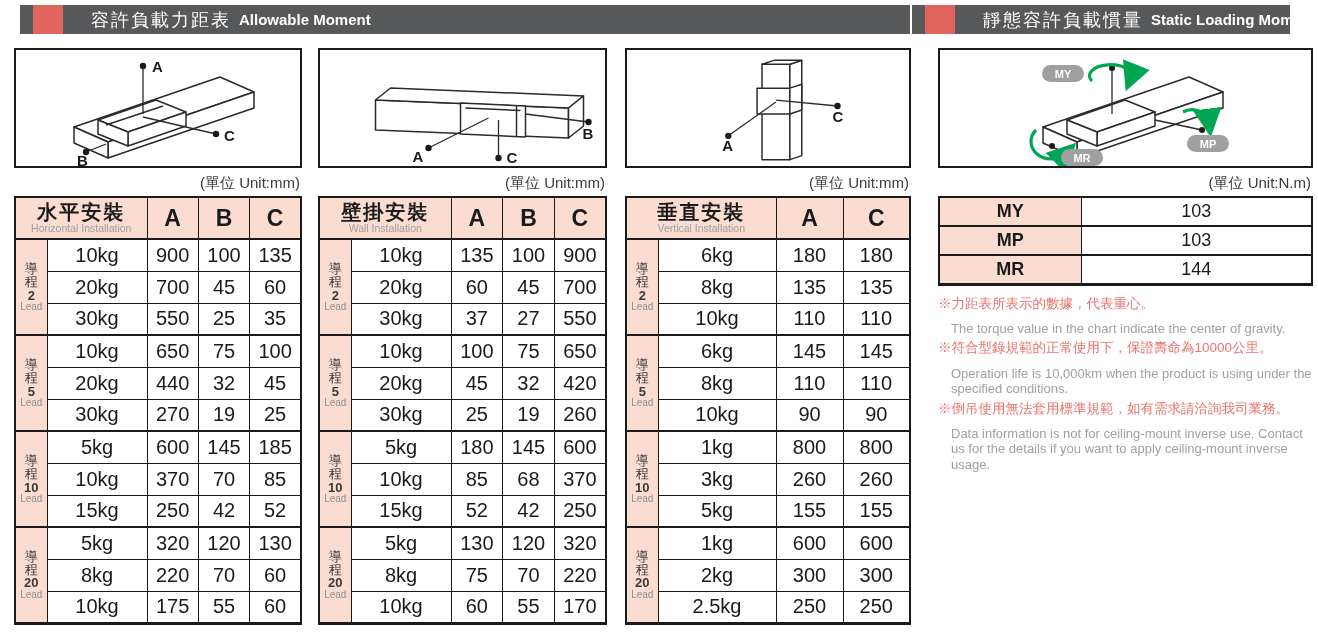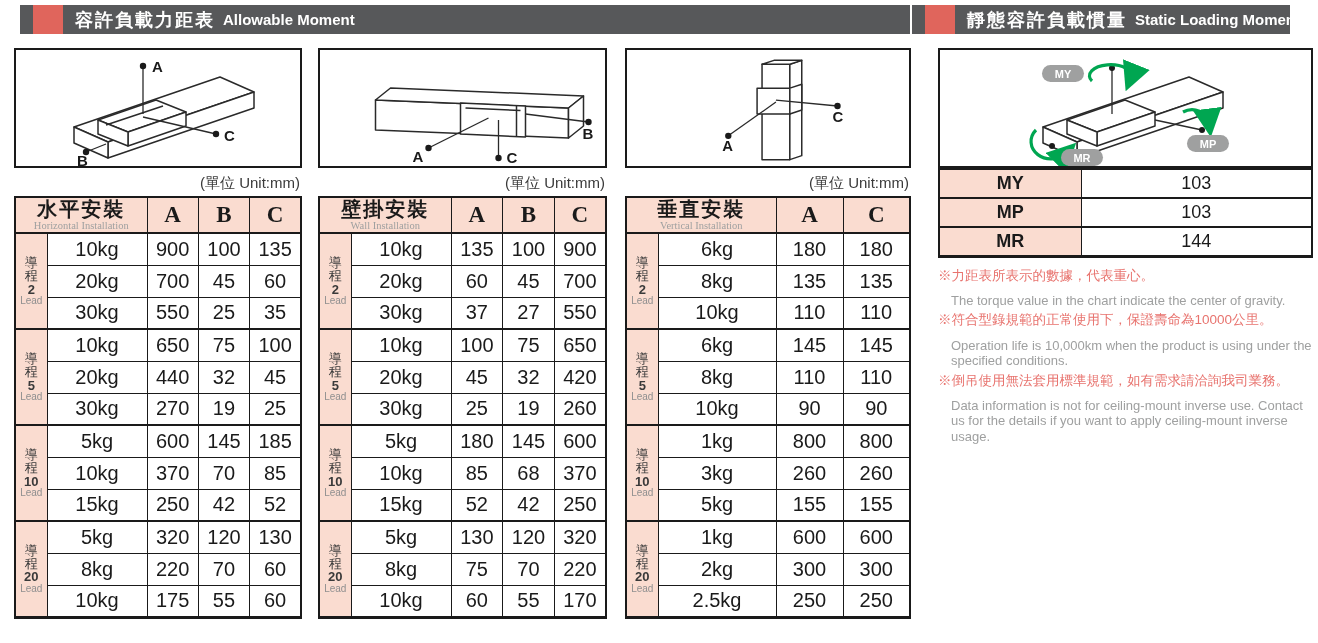--- a/index.html
+++ b/index.html
@@ -4,39 +4,39 @@
 <style>
   * { margin:0; padding:0; box-sizing:border-box; }
   body { background:#ffffff; font-family:"Liberation Sans", sans-serif; }
   .page { position:relative; width:1318px; height:643px; background:#fff; overflow:hidden; }
 
   
   .bar { position:absolute; top:5px; height:29px; background:#57585a; color:#fff; display:flex; align-items:center; }
   .bar-left { left:20px; width:890px; }
   .bar-right { left:912px; width:378px; }
   .sq { width:30px; height:29px; background:#e0655c; margin-left:13px; flex:0 0 auto; }
-  .bar-zh { font-size:18px; font-weight:bold; letter-spacing:2px; margin-left:12px; white-space:nowrap;text-align:center; }
+  .bar-zh { font-size:18px; font-weight:normal; letter-spacing:2px; margin-left:28px; white-space:nowrap;text-align:center; }
   .bar-en { font-size:15px; font-weight:bold; margin-left:8px; white-space:nowrap; }
 
   
   .col { position:absolute; top:48px; }
   .c1 { left:14px;  width:288px; }
   .c2 { left:318px; width:289px; }
   .c3 { left:625px; width:286px; }
   .c4 { left:938px; width:375px; }
 
   .dbox { height:120px; border:2px solid #1a1a1a; background:#fff; }
   .dbox svg { width:100%; height:100%; display:block; }
   .unit { height:28px; text-align:right; font-size:15px; color:#3a3a3a; padding:6px 2px 0 0; }
 
   
   table.tbl { border-collapse:collapse; width:100%; table-layout:fixed; background:#fff;
               border:2px solid #1a1a1a; border-bottom:3px solid #1a1a1a; }
   .tbl th, .tbl td { border:1px solid #1a1a1a; text-align:center; vertical-align:middle; padding:0; }
-  .tbl thead th { height:36px; background:#fadcd0; border-bottom:2px solid #1a1a1a;font-family:Liberation Serif, serif; }
+  .tbl thead th { height:42px; background:#fadcd0; border-bottom:2px solid #1a1a1a; }
   .t-zh { font-size:20px; font-weight:bold; letter-spacing:2px; line-height:1.05; color:#1a1a1a; }
   .t-en { font-size:10.5px; font-weight:normal; color:#9fa0a0; line-height:1.1; }
   th.colh { font-size:23px; font-weight:bold; color:#1a1a1a; }
   .tbl tbody td { height:32px; font-size:20px; color:#1a1a1a; }
   td.lead { background:#fadcd0; line-height:1.02; padding:2px 0; }
   .lead-ch { display:block; font-size:13px; color:#3a3a3a; }
   .lead-num { font-size:13px; font-weight:bold; color:#3a3a3a; }
   .lead-en { font-size:10px; color:#8f8f8f; }
   tr.grp td { border-top:2px solid #1a1a1a; }
 
@@ -528,20 +528,21 @@
         <g fill="#9fa0a0">
           <rect x="102" y="15" width="42" height="17" rx="8.5"></rect>
           <rect x="247" y="85" width="42" height="17" rx="8.5"></rect>
           <rect x="121" y="99" width="42" height="17" rx="8.5"></rect>
         </g>
         <text class="plbl" x="123" y="27.5" text-anchor="middle">MY</text>
         <text class="plbl" x="268" y="97.5" text-anchor="middle">MP</text>
         <text class="plbl" x="142" y="111.5" text-anchor="middle">MR</text>
       </svg>
     </div>
+    <div class="unit">(單位 Unit:N.m)</div>
     <table class="tbl stat">
       <colgroup>
           <col style="width:142px">
           <col>
         </colgroup>
       <tbody>
           <tr>
             <th>MY</th>
             <td>103</td>
           </tr>

